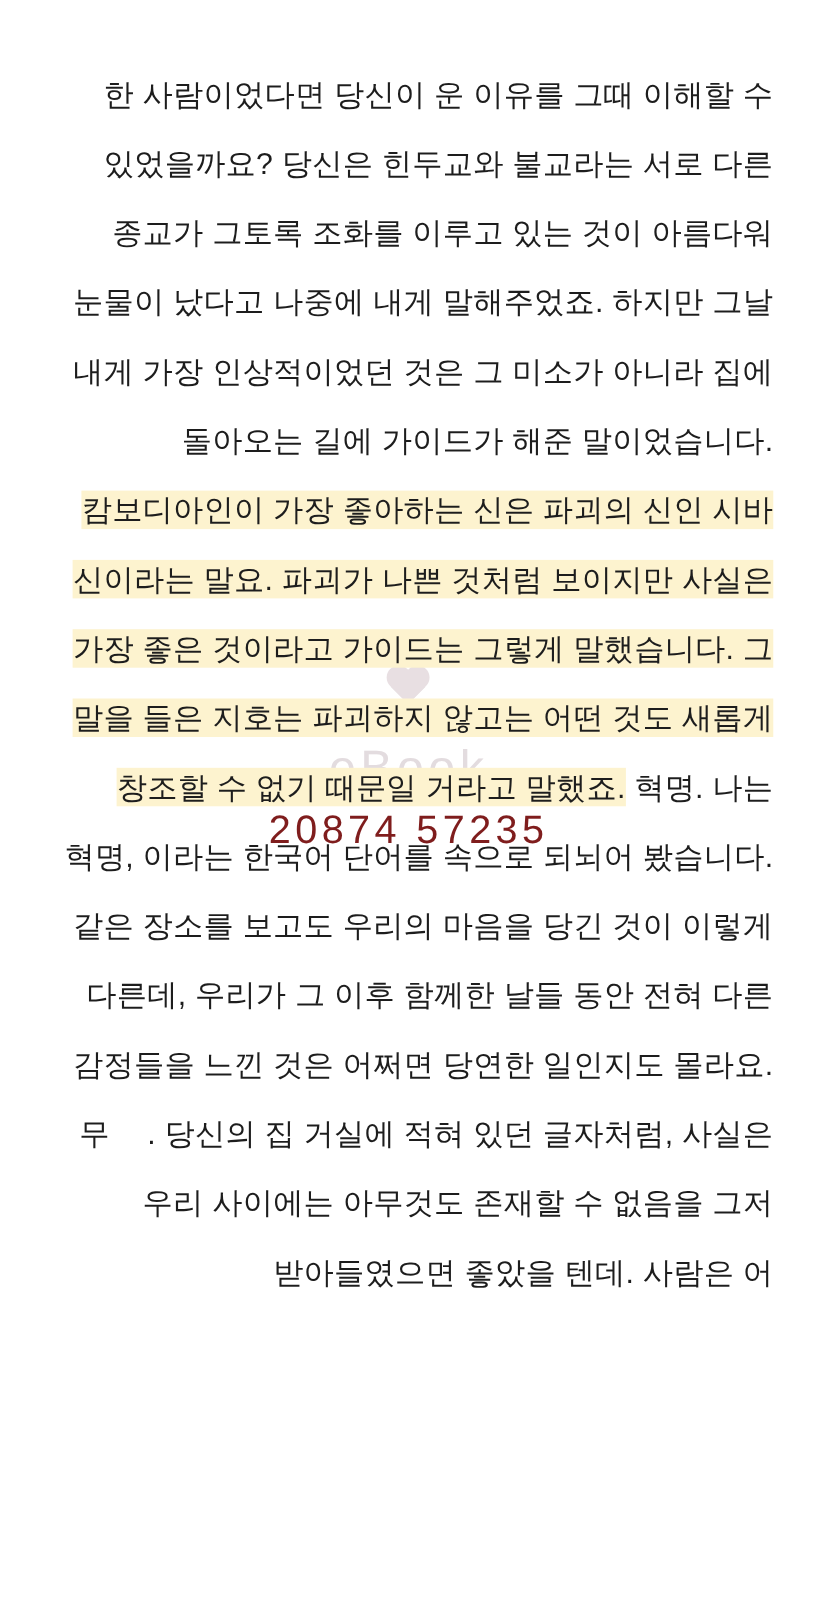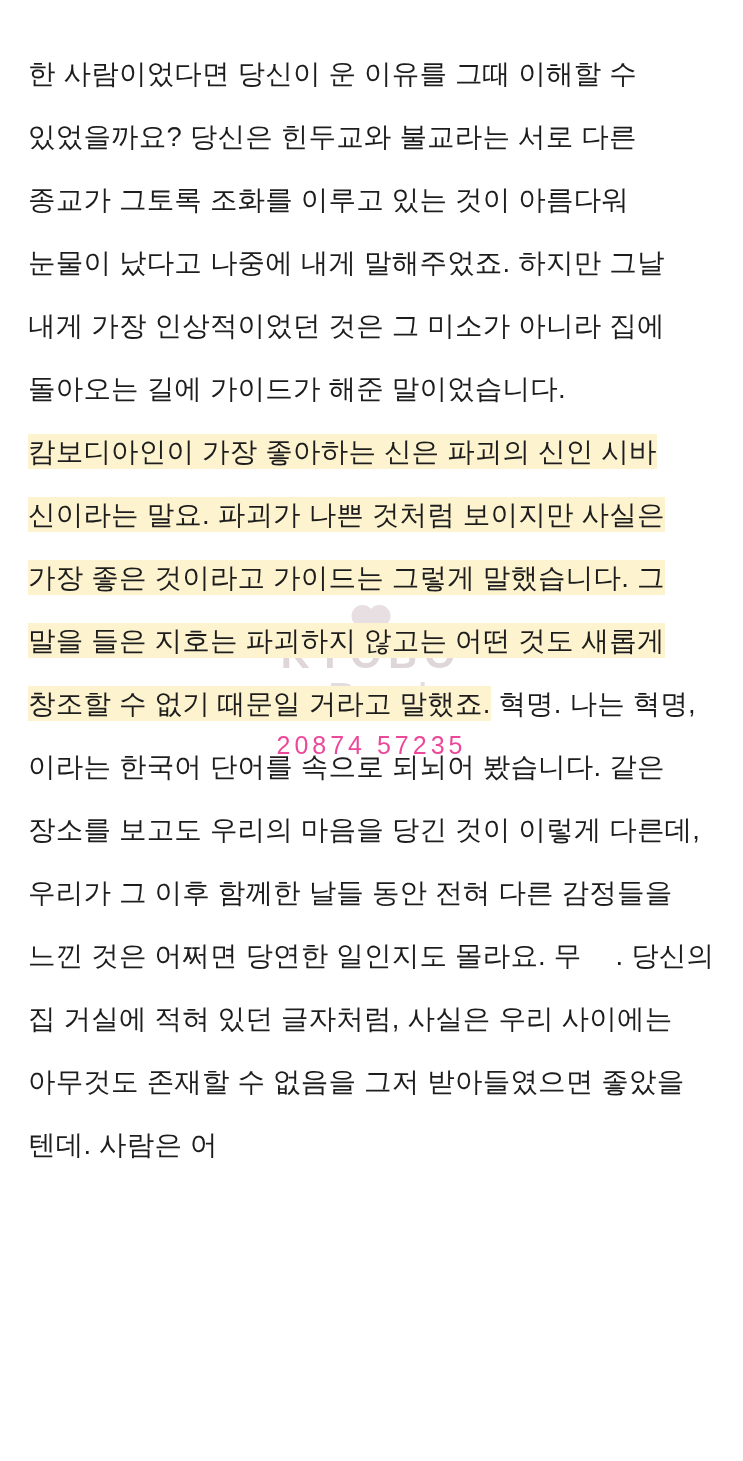--- a/index.html
+++ b/index.html
@@ -66,39 +66,40 @@
     line-height: 1;
   }
   .wm-ebook {
     font-size: 44px;
     letter-spacing: 4px;
     color: #e3dcdf;
     line-height: 1.15;
     font-weight: normal;
   }
   .wm-code {
-    font-size: 25px;
+    font-size: 36px;
     letter-spacing: 4px;
-    color: #ec4899;
+    color: #7f1d1d;
     line-height: 1.6;
   }
 
   
   .text-body {
     position: relative;
     z-index: 2;
     padding: 42px 28px 0 28px;
     font-size: 27.5px;
     line-height: 63px;
     color: #1d1d1d;
     letter-spacing: 0.2px;
     word-break: keep-all;
   }
   .text-body p {
-    margin: 0;
+    margin: 12px;
+    text-align: right;
   }
   .hl {
     background: #fdf3cf;
     box-decoration-break: clone;
     -webkit-box-decoration-break: clone;
     padding: 2px 0;
   }
   .gap {
     display: inline-block;
     width: 34px;

